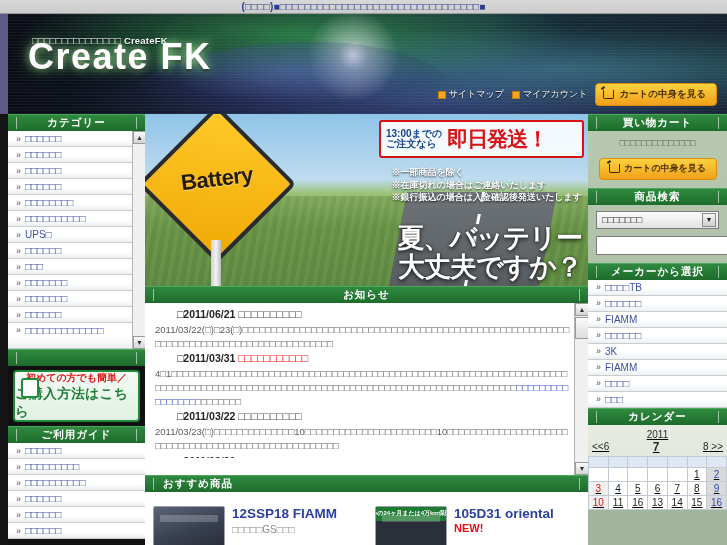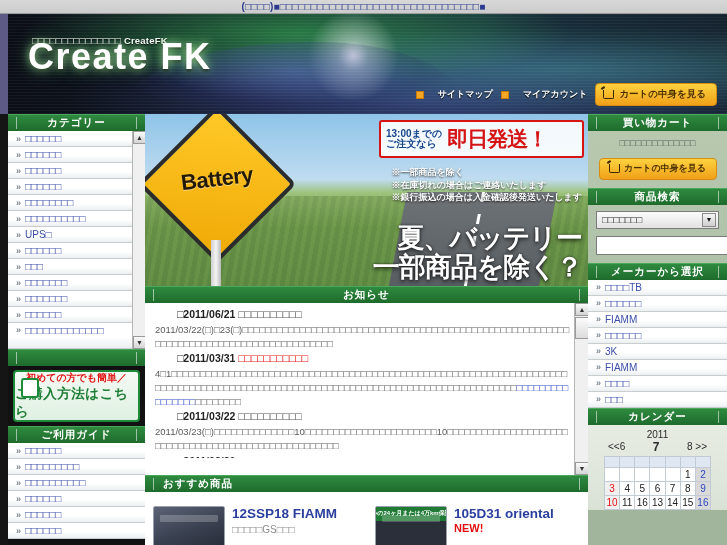--- a/index.html
+++ b/index.html
@@ -55,21 +55,21 @@
   .logo-main {
     position: absolute; left: 20px; top: 22px; z-index: 3;
     color: #ffffff; font-size: 36px; font-weight: bold;
     letter-spacing: 1.5px;
     text-shadow: 0 0 8px rgba(170,230,160,.9), 0 0 18px rgba(90,200,110,.6), 0 2px 3px #000;
   }
   .header-links {
     position: absolute; right: 10px; bottom: 8px; z-index: 4;
     display: flex; align-items: center; gap: 8px;
   }
-  .hlink { display: flex; align-items: center; gap: 14px; color: #ffffff; font-size: 9px; font-weight: bold;
+  .hlink { display: flex; align-items: center; gap: 3px; color: #ffffff; font-size: 9px; font-weight: normal;
            text-shadow: 0 1px 1px #000; white-space: nowrap; }
   .hlink .sq { width: 8px; height: 8px; background: #f5a623; border: 1px solid #c97d08; display: inline-block; }
   .cart-btn-hdr {
     display: flex; align-items: center; gap: 5px;
     background: linear-gradient(#fdd23f, #f0a019);
     border: 1px solid #d98c10; border-radius: 4px;
     padding: 4px 10px 4px 7px; color: #4a3000; font-size: 9.5px; font-weight: bold;
     white-space: nowrap;
   }
 
@@ -249,21 +249,21 @@
     border: 1px solid #7b7b7b; display: flex; align-items: center; justify-content: space-between;
     padding: 0 2px 0 5px; font-size: 9.5px; color: #1a1a1a;
   }
   .sel .arrow { width: 14px; height: 14px; background: linear-gradient(#f4f4f4,#cfcfcf);
                 border: 1px solid #8a8a8a; display: flex; align-items: center; justify-content: center; font-size: 7px; }
   .srow { display: flex; margin-top: 7px; }
   .sinput { flex: 1; height: 19px; background: #fff; border: 1px solid #7b7b7b; }
 
   .rnav .navitem { background: linear-gradient(#ffffff 55%, #eceff1 100%); }
 
-  .cal { background: linear-gradient(#e7ece3, #dae2d6); padding: 2px 16px 0; }
+  .cal { background: linear-gradient(#e7ece3, #dae2d6); padding: 2px 0 0; text-decoration: underline; }
   .cal-year { text-align: center; font-size: 10px; color: #2a2a2a; padding: 2px 0 0; }
   .cal-nav { display: flex; align-items: center; justify-content: space-between; padding: 0 4px 2px; }
   .cal-nav span { font-size: 10px; color: #2a2a2a; }
   .cal-nav .mon { font-size: 12px; font-weight: bold; }
   .cal table { width: 100%; border-collapse: collapse; }
   .cal th { height: 11px; background: #dfe7f2; border: 1px solid #c2cad4; }
   .cal td {
     width: 14.28%; height: 14px; text-align: center; font-size: 10px;
     border: 1px solid #c2cad4; background: #ffffff; color: #222;
   }
@@ -427,21 +427,21 @@
       </div>
 
       <div class="hero-notes">
         <div>※一部商品を除く</div>
         <div>※在庫切れの場合はご連絡いたします</div>
         <div>※銀行振込の場合は入金確認後発送いたします</div>
       </div>
 
       <div class="hero-title">
         <div>夏、バッテリー</div>
-        <div>一部商品を除く？</div>
+        <div>大丈夫ですか？</div>
       </div>
     </div>
 
     <div class="sec-head">お知らせ</div>
 
     <div class="news-wrap">
       <div class="news-body">
 
         <div class="news-item">
           <div class="news-date">

